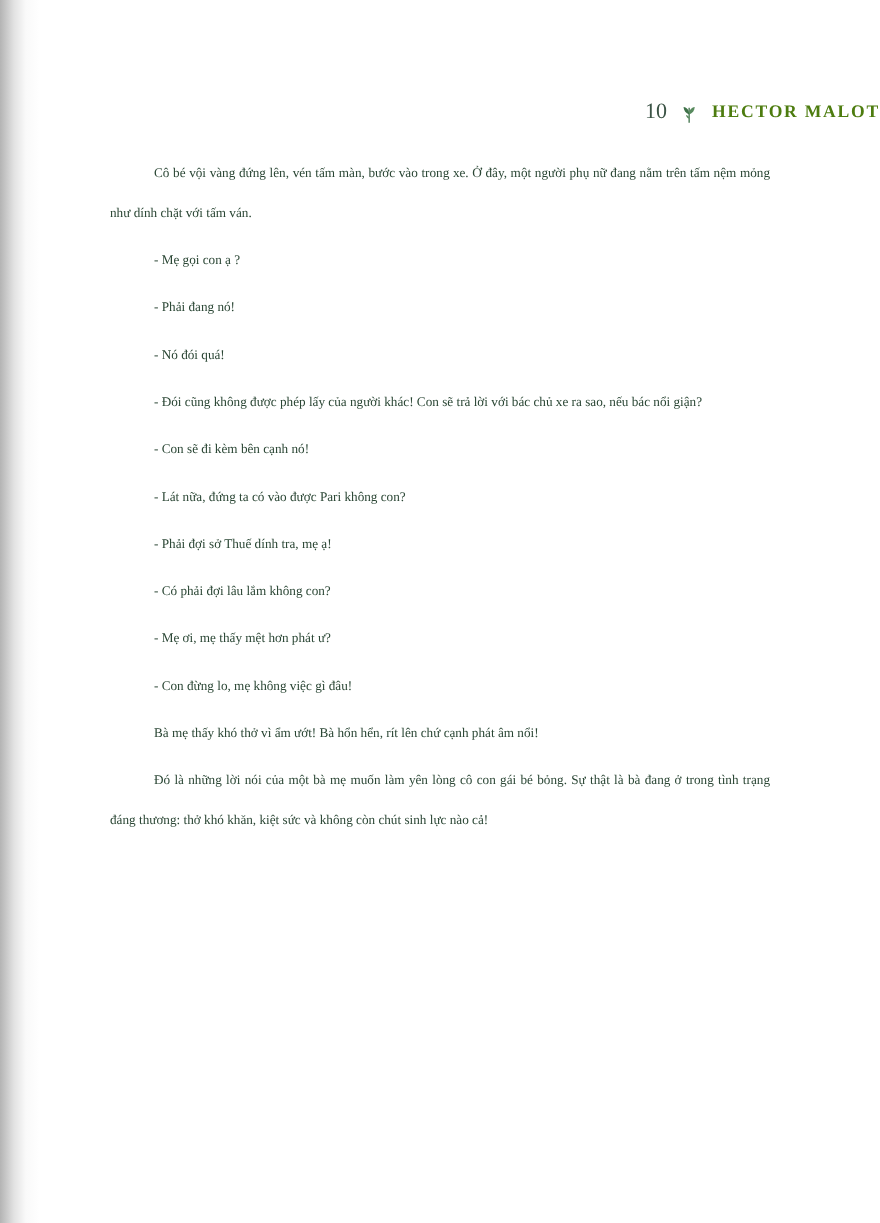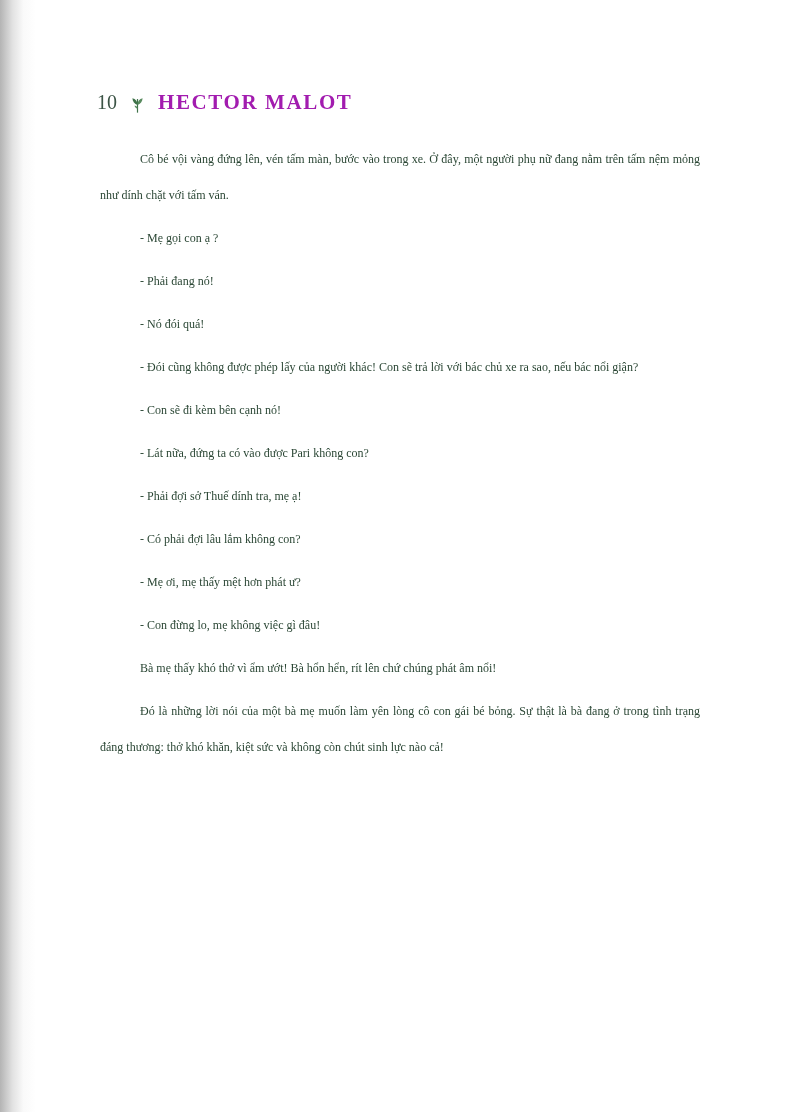--- a/index.html
+++ b/index.html
@@ -21,35 +21,36 @@
       rgba(150,150,150,0.28) 35%,
       rgba(210,210,210,0.12) 65%,
       rgba(255,255,255,0) 100%);
     pointer-events: none;
   }
   .page-header {
     display: flex;
     align-items: center;
     gap: 12px;
     padding: 90px 0 0 97px;
+    justify-content: flex-end;
   }
   .page-number {
     font-size: 20px;
     color: #3c5446;
   }
   .ornament {
     display: inline-flex;
     align-items: center;
     transform: translateY(2px);
   }
   .author {
-    font-size: 21px;
+    font-size: 16px;
     font-weight: bold;
     letter-spacing: 1.6px;
-    color: #a21caf;
+    color: #4d7c0f;
   }
   .page-body {
     margin: 26px 100px 0 100px;
     width: 600px;
     font-size: 12px;
     line-height: 36px;
     text-align: justify;
   }
   .para {
     margin: 0 0 7px 0;
@@ -81,17 +82,17 @@
     <p class="para">- Mẹ gọi con ạ ?</p>
     <p class="para">- Phải đang nó!</p>
     <p class="para">- Nó đói quá!</p>
     <p class="para">- Đói cũng không được phép lấy của người khác! Con sẽ trả lời với bác chủ xe ra sao, nếu bác nổi giận?</p>
     <p class="para">- Con sẽ đi kèm bên cạnh nó!</p>
     <p class="para">- Lát nữa, đứng ta có vào được Pari không con?</p>
     <p class="para">- Phải đợi sở Thuế dính tra, mẹ ạ!</p>
     <p class="para">- Có phải đợi lâu lắm không con?</p>
     <p class="para">- Mẹ ơi, mẹ thấy mệt hơn phát ư?</p>
     <p class="para">- Con đừng lo, mẹ không việc gì đâu!</p>
-    <p class="para">Bà mẹ thấy khó thở vì ẩm ướt! Bà hổn hển, rít lên chứ chúng phát âm nổi!</p>
+    <p class="para">Bà mẹ thấy khó thở vì ẩm ướt! Bà hổn hển, rít lên chứ cạnh phát âm nổi!</p>
     <p class="para">Đó là những lời nói của một bà mẹ muốn làm yên lòng cô con gái bé bỏng. Sự thật là bà đang ở trong tình trạng đáng thương: thở khó khăn, kiệt sức và không còn chút sinh lực nào cả!</p>
   </main>
 
 </div>
 
 </body></html>

